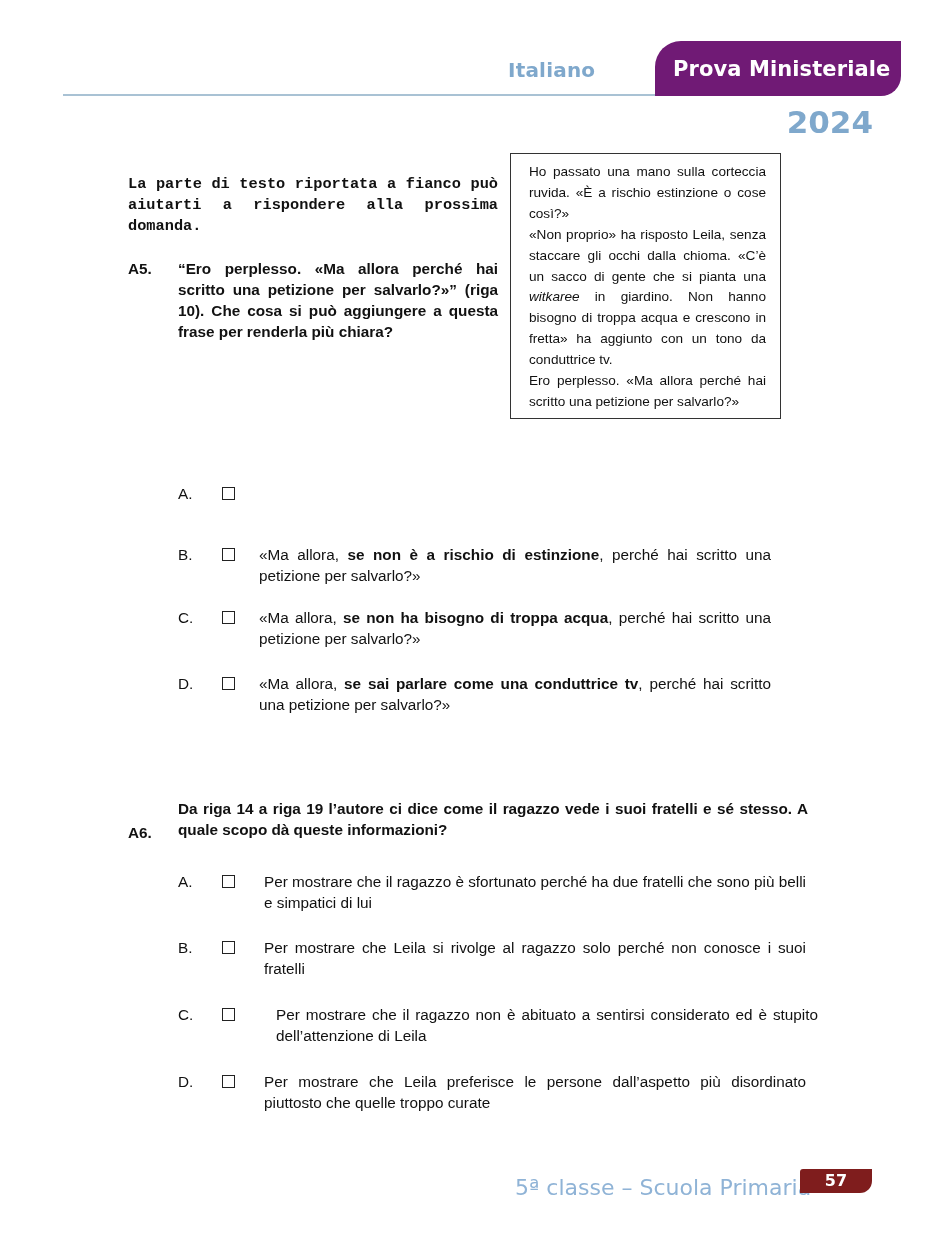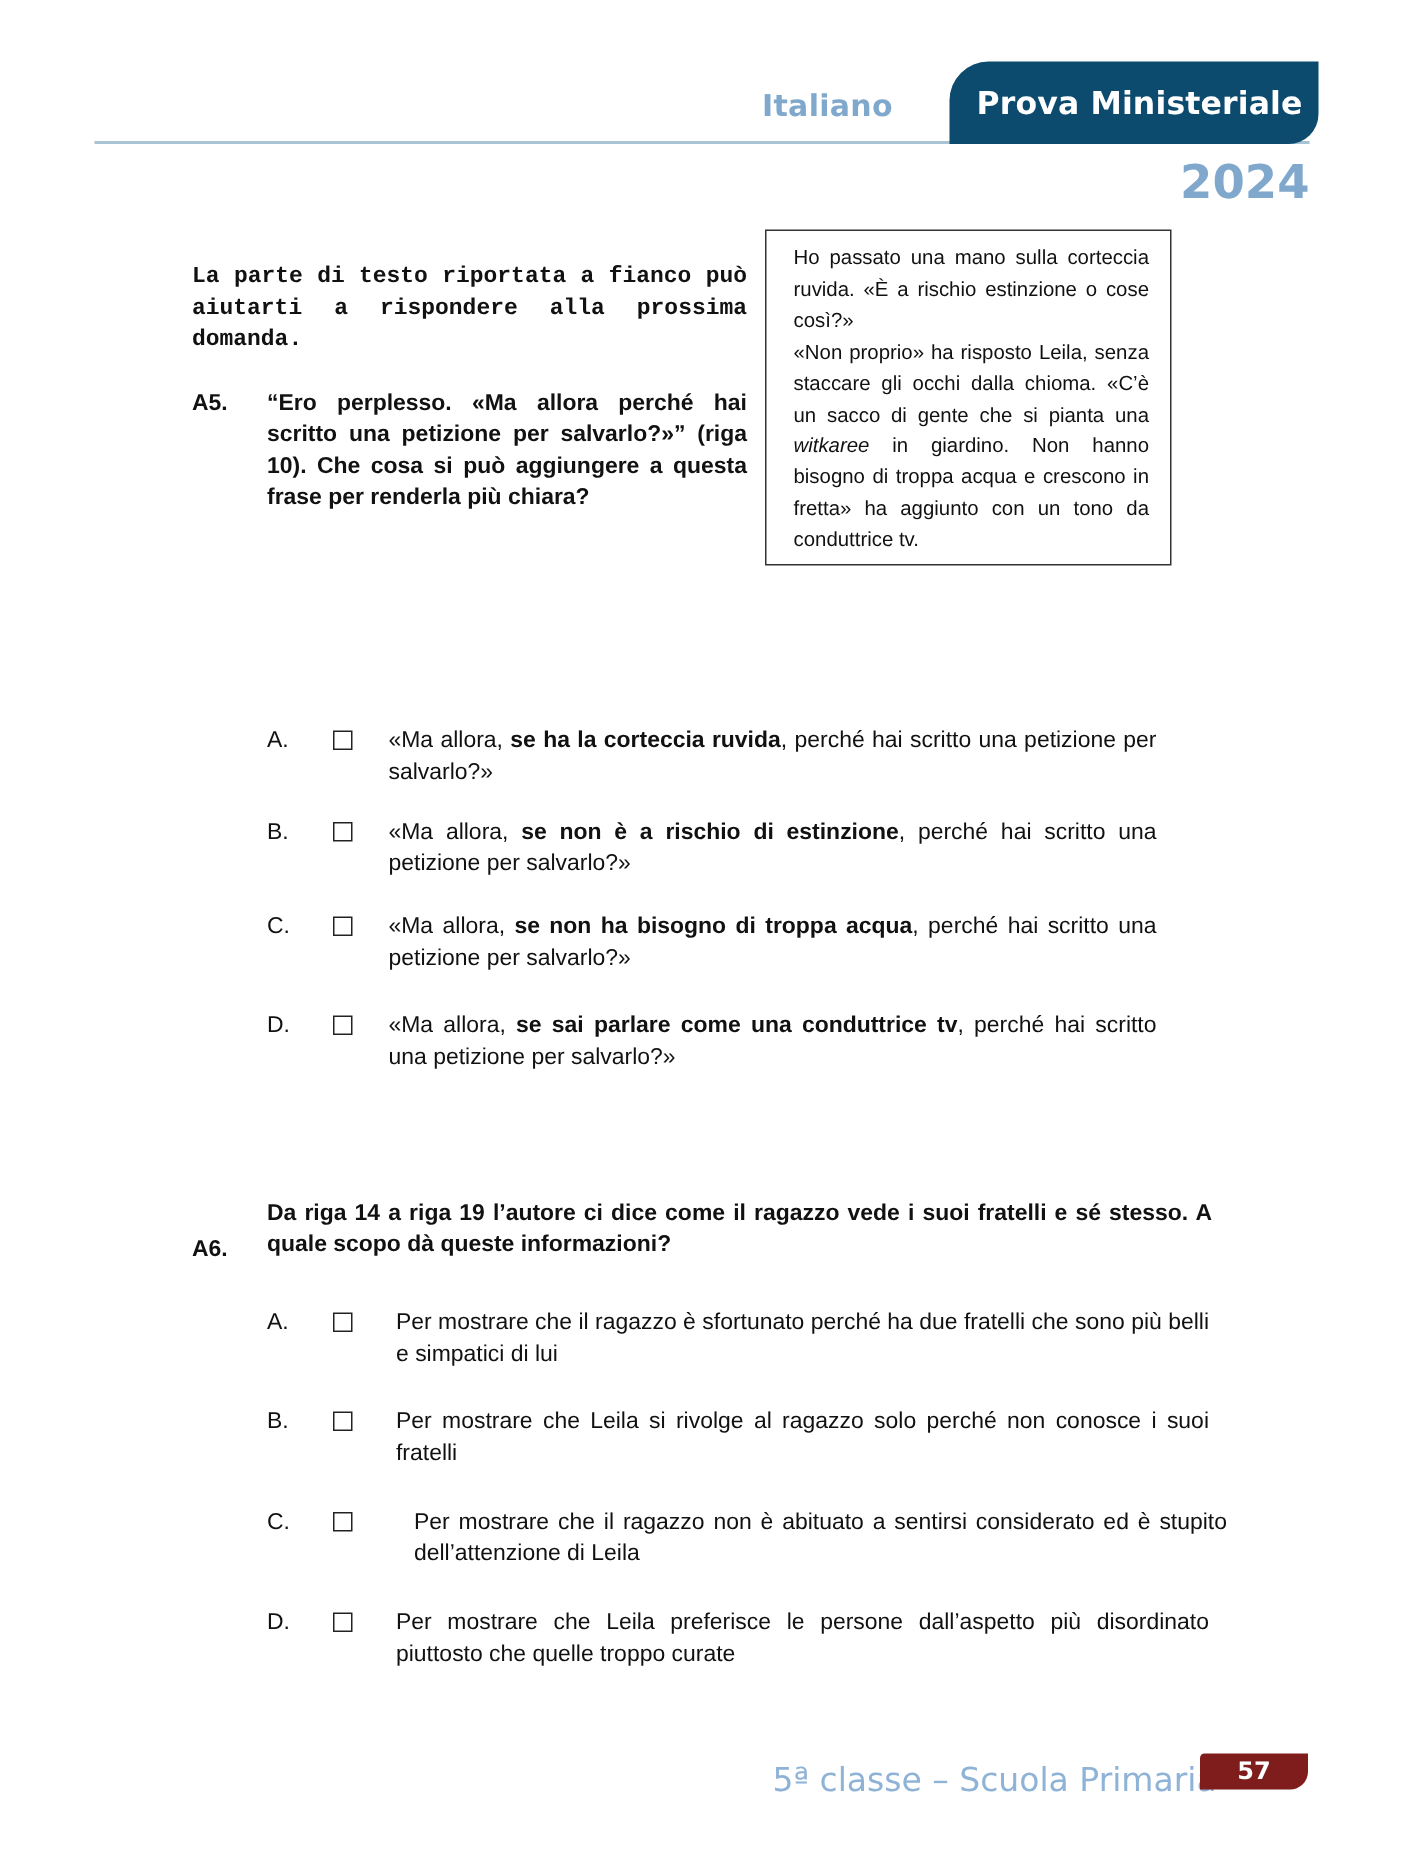--- a/index.html
+++ b/index.html
@@ -3,21 +3,21 @@
 <meta charset="utf-8">
 <style>
   html, body { margin: 0; padding: 0; background: #ffffff; }
   body { width: 935px; height: 1233px; position: relative; overflow: hidden;
          font-family: "Liberation Sans", sans-serif; color: #111; }
 
   
   .hdr-line { position: absolute; left: 63px; top: 94px; width: 810px; height: 2px; background: #a9c2d4; }
   .hdr-subject { position: absolute; left: 508px; top: 58px; font-family: "DejaVu Sans", sans-serif;
                  font-weight: bold; font-size: 20px; color: #7fa8cc; letter-spacing: 0.2px; }
-  .hdr-tab { position: absolute; left: 633px; top: 41px; width: 246px; height: 55px; background: #0c4a6e;
+  .hdr-tab { position: absolute; left: 655px; top: 41px; width: 246px; height: 55px; background: #701a75;
              border-top-left-radius: 26px; border-bottom-right-radius: 20px; }
   .hdr-tab-label { position: absolute; left: 18px; top: 16px; font-family: "DejaVu Sans", sans-serif;
                    font-weight: bold; font-size: 21px; color: #ffffff; white-space: nowrap; letter-spacing: 0.1px; }
   .hdr-year { position: absolute; right: 62px; top: 104px; font-family: "DejaVu Sans", sans-serif;
               font-weight: bold; font-size: 31px; color: #7fa8cc; }
 
   
   .txt { font-family: "Liberation Sans", sans-serif; font-size: 15.3px; line-height: 21px; }
   .bold { font-weight: bold; font-family: Liberation Mono, monospace; }
 
@@ -54,29 +54,29 @@
 <div class="hdr-tab">
   <span class="hdr-tab-label">Prova Ministeriale</span>
 </div>
 <div class="hdr-year">2024</div>
 
 <div class="intro txt bold">La parte di testo riportata a fianco può aiutarti a rispondere alla prossima domanda.</div>
 
 <div class="passage txt">
   <p><span>Ho passato una mano sulla corteccia ruvida. «È a rischio estinzione o cose così?»</span></p>
   <p><span>«Non proprio» ha risposto Leila, senza staccare gli occhi dalla chioma. «C’è un sacco di gente che si pianta una </span><em>witkaree</em><span> in giardino. Non hanno bisogno di troppa acqua e crescono in fretta» ha aggiunto con un tono da conduttrice tv.</span></p>
+  <p><span>Ero perplesso. «Ma allora perché hai scritto una petizione per salvarlo?»</span></p>
 </div>
 
 <div class="q-num q5-num txt">A5.</div>
 <div class="q5-text txt">“Ero perplesso. «Ma allora perché hai scritto una petizione per salvarlo?»” (riga 10). Che cosa si può aggiungere a questa frase per renderla più chiara?</div>
 
 <div class="opt txt" style="left:178px; top:483px; width:600px; height:44px;">
   <span class="opt-letter">A.</span>
   <span class="opt-box"></span>
-  <span class="opt-text" style="left:81px; width:512px;"><span>«Ma allora, </span><b>se ha la corteccia ruvida</b><span>, perché hai scritto una petizione per salvarlo?»</span></span>
 </div>
 <div class="opt txt" style="left:178px; top:544px; width:600px; height:44px;">
   <span class="opt-letter">B.</span>
   <span class="opt-box"></span>
   <span class="opt-text" style="left:81px; width:512px;"><span>«Ma allora, </span><b>se non è a rischio di estinzione</b><span>, perché hai scritto una petizione per salvarlo?»</span></span>
 </div>
 <div class="opt txt" style="left:178px; top:607px; width:600px; height:44px;">
   <span class="opt-letter">C.</span>
   <span class="opt-box"></span>
   <span class="opt-text" style="left:81px; width:512px;"><span>«Ma allora, </span><b>se non ha bisogno di troppa acqua</b><span>, perché hai scritto una petizione per salvarlo?»</span></span>

